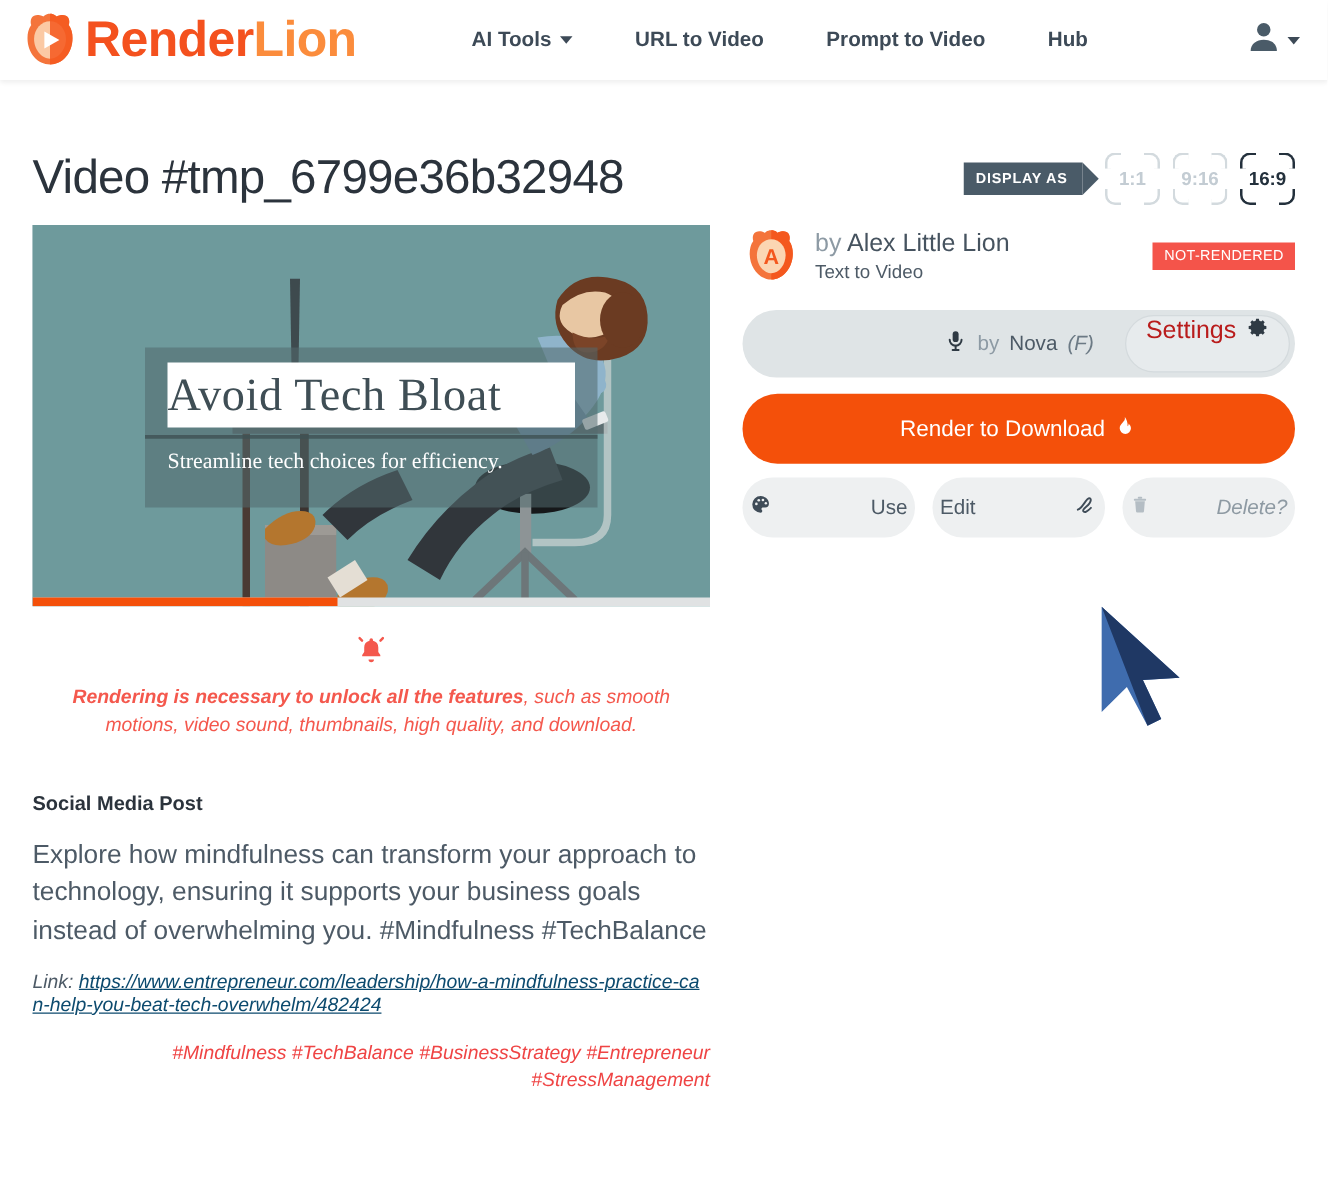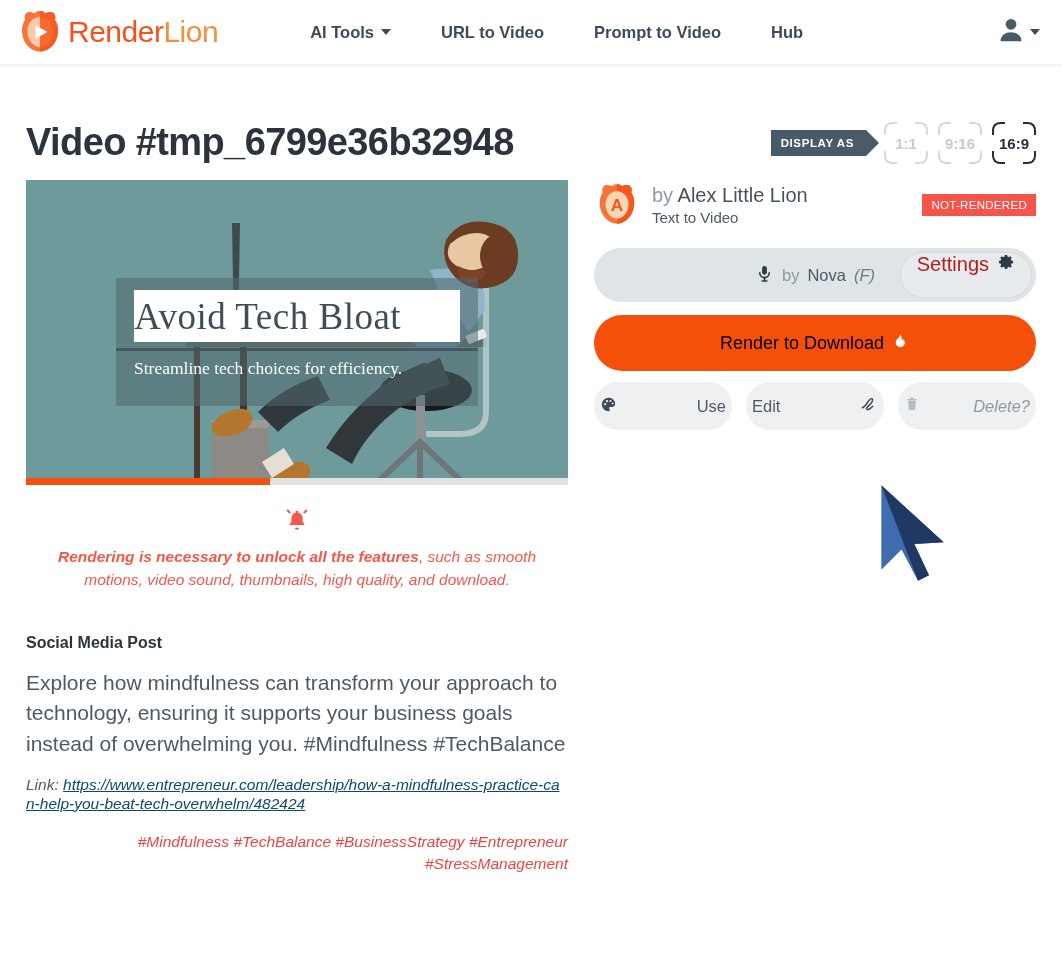--- a/index.html
+++ b/index.html
@@ -17,21 +17,21 @@
     position: relative;
     width: 1062px; height: 64px;
     background: #ffffff;
     display: flex; align-items: center;
     box-shadow: 0 2px 4px rgba(0,0,0,0.07);
     z-index: 5;
   }
   .brand { display: flex; align-items: center; margin-left: 16px; }
   .brand-logo { width: 48px; height: 48px; flex: 0 0 48px; }
   .brand-text {
-    font-size: 30px; font-weight: 400; letter-spacing: -0.5px;
+    font-size: 40px; font-weight: 700; letter-spacing: -0.5px;
     margin-left: 4px; line-height: 1;
   }
   .brand-render { color: #f4511e; }
   .brand-lion { color: #fb8c3c; }
 
   .nav {
     display: flex; align-items: center; gap: 50px;
     margin-left: 92px;
   }
   .nav-item {
@@ -52,21 +52,21 @@
   }
 
   
   .page { position: relative; width: 1062px; padding: 0 26px; }
 
   .title-row {
     display: flex; align-items: center; justify-content: space-between;
     margin-top: 58px;
   }
   .page-title {
-    font-size: 38px; font-weight: 700; color: #2b333c;
+    font-size: 38px; font-weight: 400; color: #2b333c;
     letter-spacing: -0.6px; line-height: 1.05; margin: 0;
   }
 
   .display-as-group { display: flex; align-items: center; gap: 10px; }
   .display-as-tag {
     position: relative;
     background: #4a5b68; color: #ffffff;
     font-size: 11.5px; font-weight: 700; letter-spacing: 0.6px;
     padding: 7px 12px 7px 10px;
     height: 26px; display: flex; align-items: center;
@@ -161,21 +161,21 @@
     position: absolute; right: 4px; top: 4px;
     height: 46px; padding: 0 16px;
     background: #e7ebed; border: 1px solid #d4dadd; border-radius: 23px;
     display: flex; align-items: flex-start; gap: 8px;
     font-size: 20px; color: #b91c1c; cursor: pointer;
   }
 
   .render-btn {
     margin-top: 13px; height: 56px;
     background: #f4500a; border-radius: 28px;
-    color: #000000; font-size: 18px;
+    color: #ffffff; font-size: 18px;
     display: flex; align-items: center; justify-content: center; gap: 8px;
     cursor: pointer; border: none; width: 100%;
   }
 
   .action-row { display: flex; gap: 14px; margin-top: 11px; }
   .action-btn {
     flex: 1 1 0; height: 48px;
     background: #eef0f1; border-radius: 24px;
     display: flex; align-items: center; justify-content: space-between; gap: 8px;
     font-size: 16.5px; color: #4d5a66; cursor: pointer; border: none;

